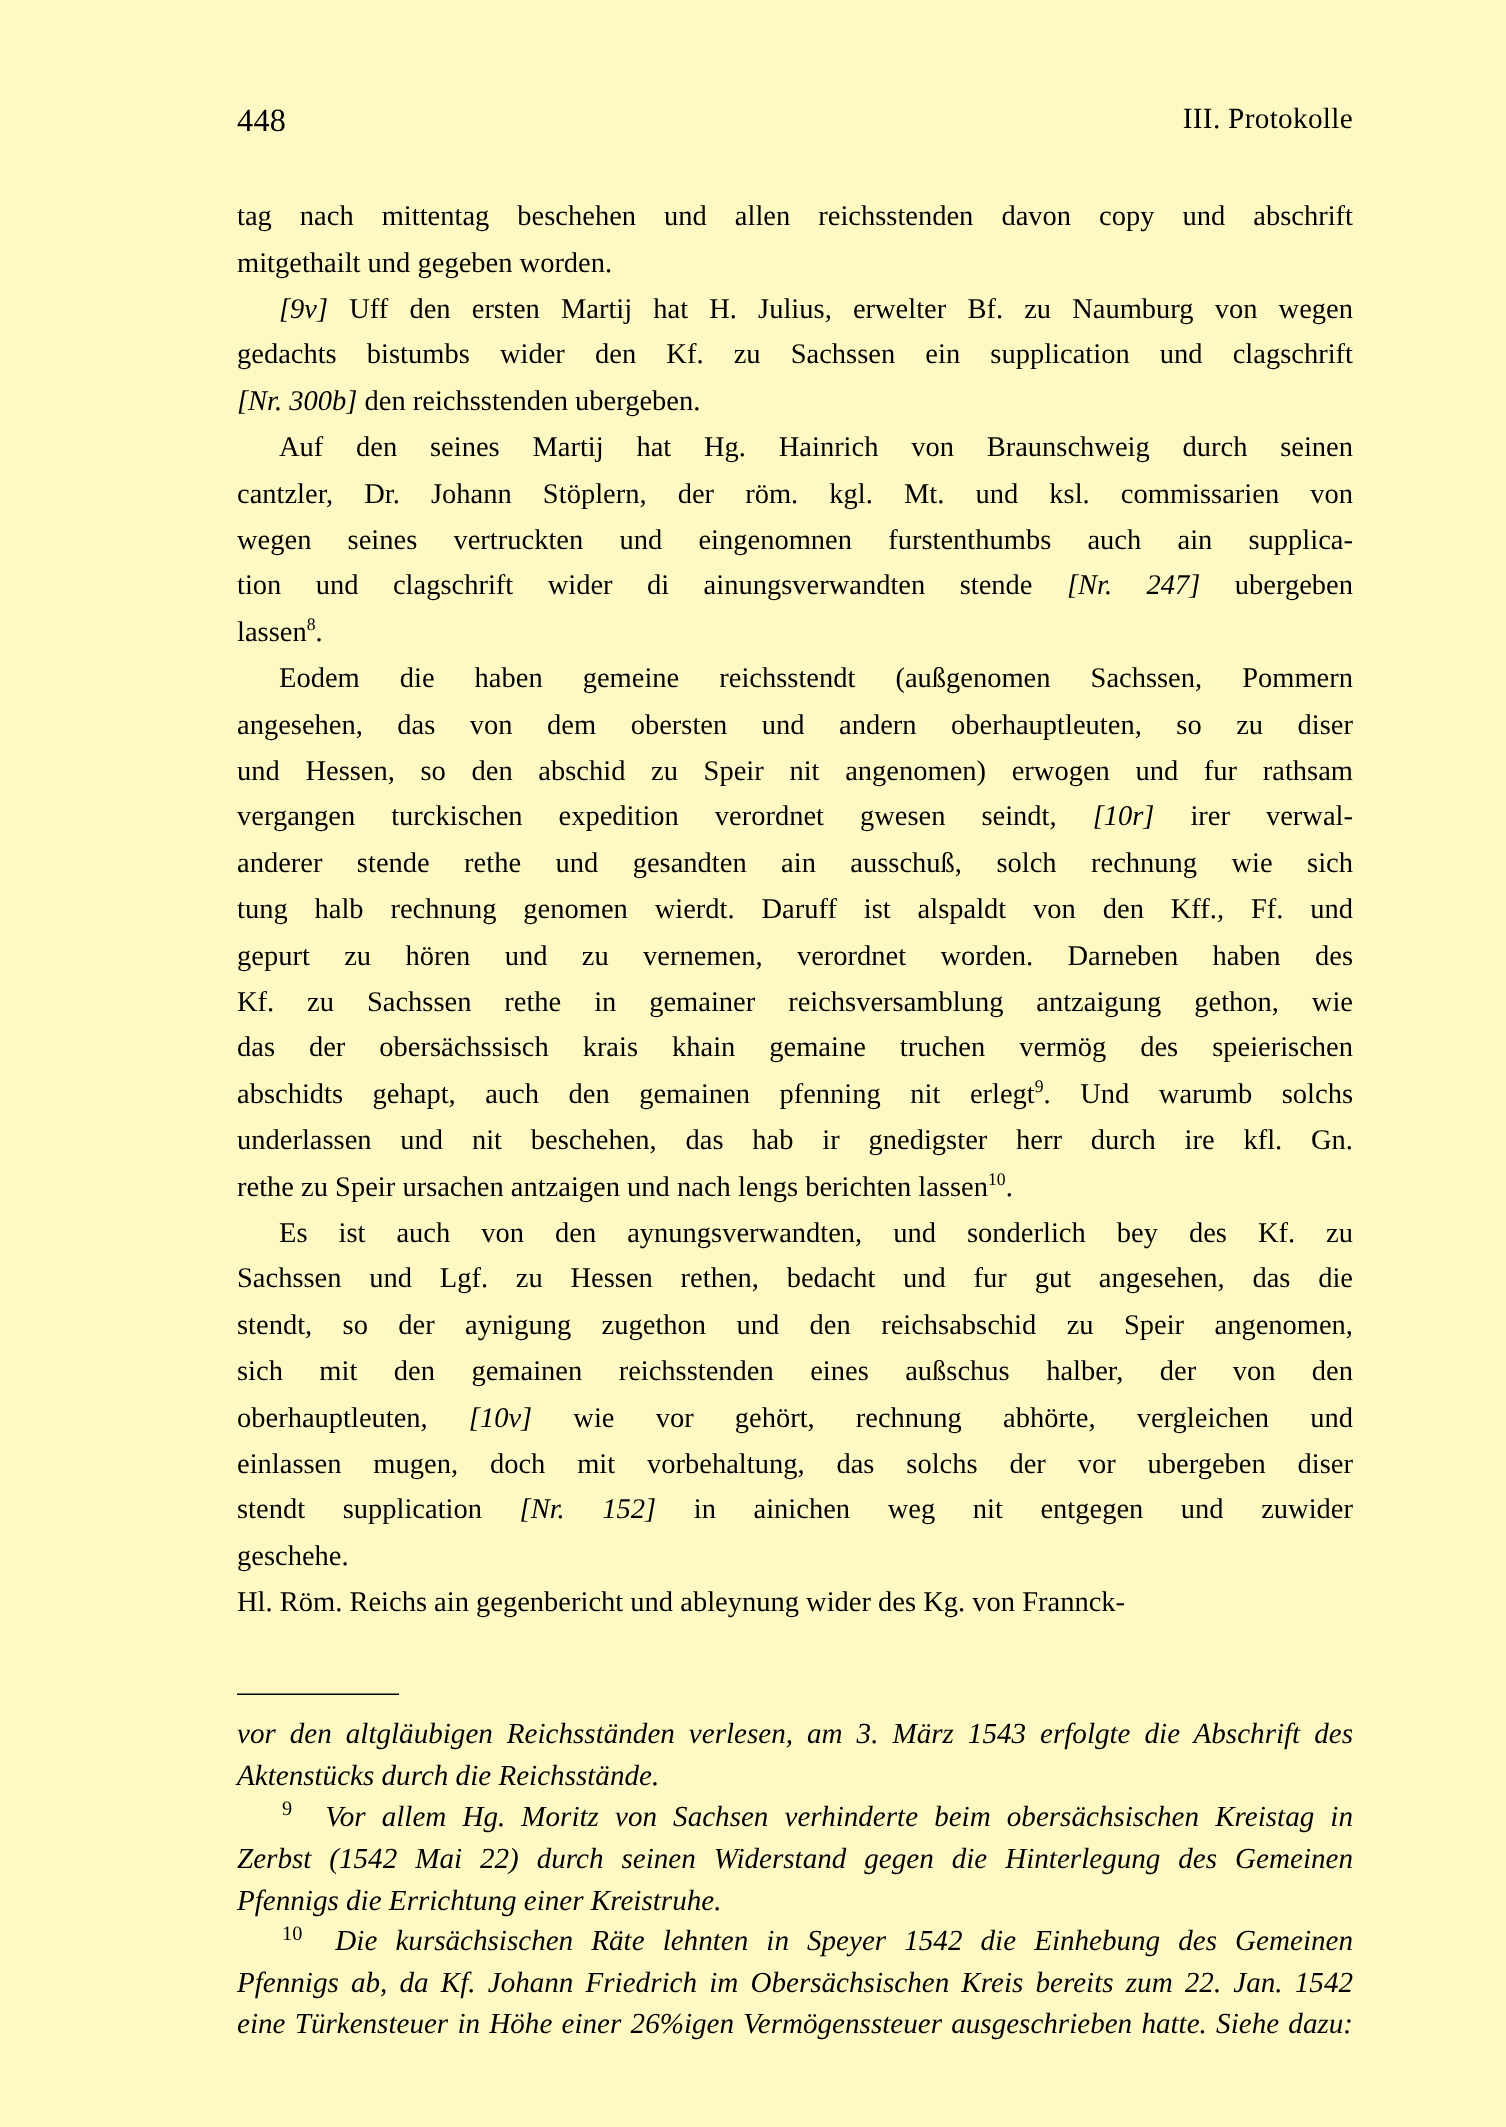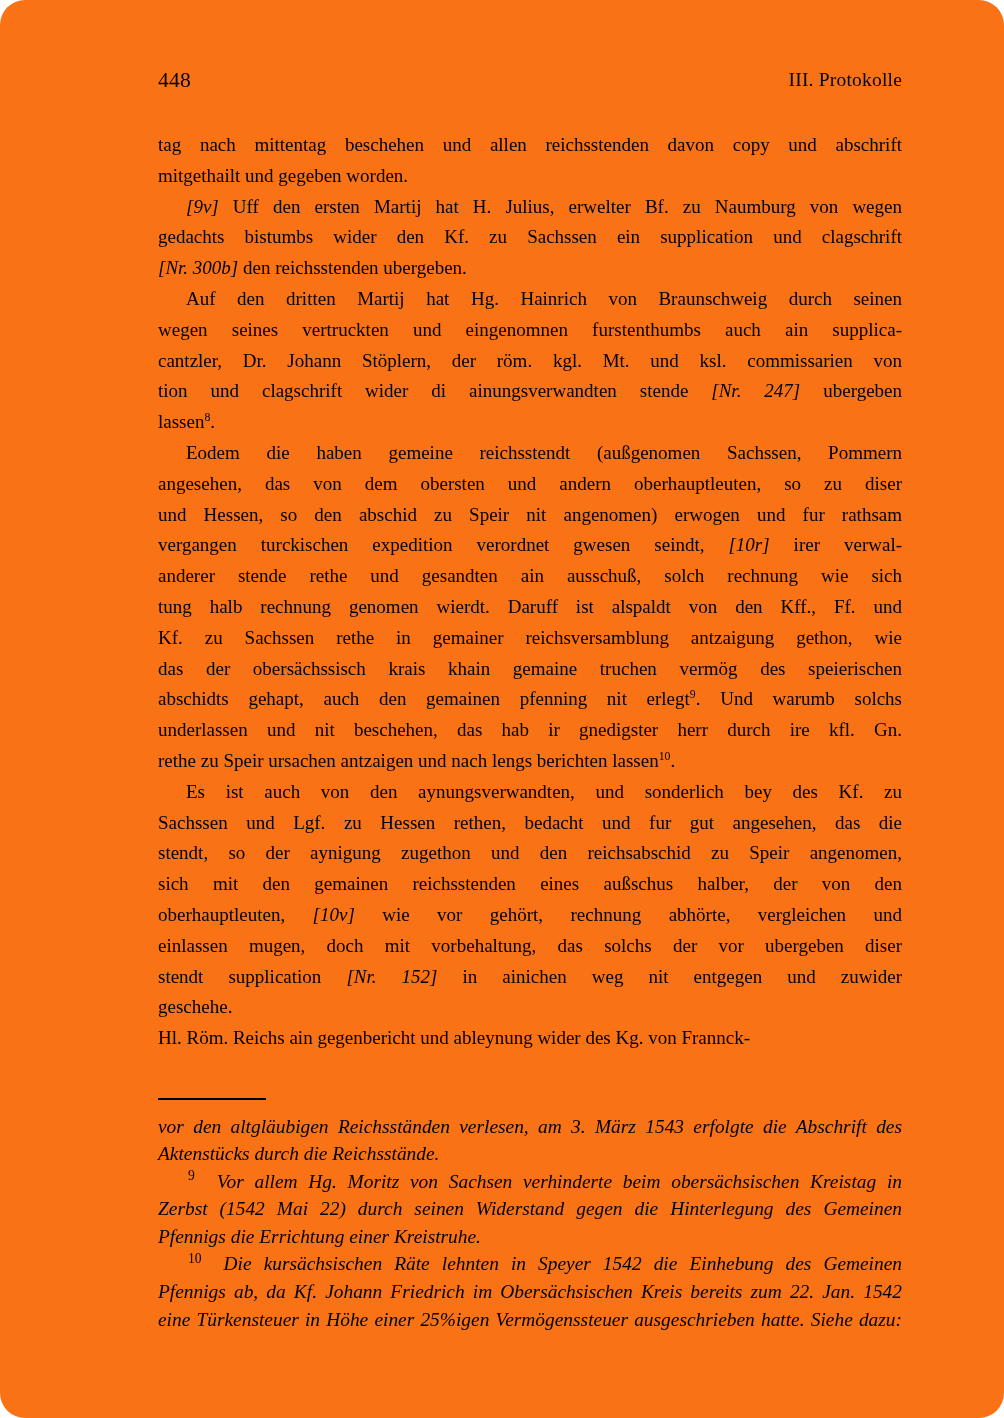--- a/index.html
+++ b/index.html
@@ -13,22 +13,21 @@
     font-family: "Liberation Serif", "DejaVu Serif", serif;
     color: #000000;
     position: relative;
     overflow: hidden;
   }
   .page {
     position: absolute;
     left: 0; top: 0;
     width: 1004px;
     height: 1418px;
-    background: #f97316;
-    border-radius: 25px;
+    background: #fef9c3;
   }
   .content {
     position: absolute;
     left: 158px;
     top: 68px;
     width: 744px;
   }
 
   
   .header {
@@ -142,33 +141,34 @@
         <p>
           <span class="ln"><span>tag nach mittentag beschehen und allen reichsstenden davon copy und abschrift</span></span>
           <span class="ln last"><span>mitgethailt und gegeben worden.</span></span>
         </p>
         <p>
           <span class="ln first-indent"><i>[9v]</i><span> Uff den ersten Martij hat H. Julius, erwelter Bf. zu Naumburg von wegen</span></span>
           <span class="ln"><span>gedachts bistumbs wider den Kf. zu Sachssen ein supplication und clagschrift</span></span>
           <span class="ln last"><i>[Nr. 300b]</i><span> den reichsstenden ubergeben.</span></span>
         </p>
         <p>
-          <span class="ln first-indent"><span>Auf den dritten Martij hat Hg. Hainrich von Braunschweig durch seinen</span></span>
+          <span class="ln first-indent"><span>Auf den seines Martij hat Hg. Hainrich von Braunschweig durch seinen</span></span>
+          <span class="ln"><span>cantzler, Dr. Johann Stöplern, der röm. kgl. Mt. und ksl. commissarien von</span></span>
           <span class="ln"><span>wegen seines vertruckten und eingenomnen furstenthumbs auch ain supplica-</span></span>
-          <span class="ln"><span>cantzler, Dr. Johann Stöplern, der röm. kgl. Mt. und ksl. commissarien von</span></span>
           <span class="ln"><span>tion und clagschrift wider di ainungsverwandten stende </span><i>[Nr. 247]</i><span> ubergeben</span></span>
           <span class="ln last"><span>lassen</span><sup>8</sup><span>.</span></span>
         </p>
         <p>
           <span class="ln first-indent"><span>Eodem die haben gemeine reichsstendt (außgenomen Sachssen, Pommern</span></span>
           <span class="ln"><span>angesehen, das von dem obersten und andern oberhauptleuten, so zu diser</span></span>
           <span class="ln"><span>und Hessen, so den abschid zu Speir nit angenomen) erwogen und fur rathsam</span></span>
           <span class="ln"><span>vergangen turckischen expedition verordnet gwesen seindt, </span><i>[10r]</i><span> irer verwal-</span></span>
           <span class="ln"><span>anderer stende rethe und gesandten ain ausschuß, solch rechnung wie sich</span></span>
           <span class="ln"><span>tung halb rechnung genomen wierdt. Daruff ist alspaldt von den Kff., Ff. und</span></span>
+          <span class="ln"><span>gepurt zu hören und zu vernemen, verordnet worden. Darneben haben des</span></span>
           <span class="ln"><span>Kf. zu Sachssen rethe in gemainer reichsversamblung antzaigung gethon, wie</span></span>
           <span class="ln"><span>das der obersächssisch krais khain gemaine truchen vermög des speierischen</span></span>
           <span class="ln"><span>abschidts gehapt, auch den gemainen pfenning nit erlegt</span><sup>9</sup><span>. Und warumb solchs</span></span>
           <span class="ln"><span>underlassen und nit beschehen, das hab ir gnedigster herr durch ire kfl. Gn.</span></span>
           <span class="ln last"><span>rethe zu Speir ursachen antzaigen und nach lengs berichten lassen</span><sup>10</sup><span>.</span></span>
         </p>
         <p>
           <span class="ln first-indent"><span>Es ist auch von den aynungsverwandten, und sonderlich bey des Kf. zu</span></span>
           <span class="ln"><span>Sachssen und Lgf. zu Hessen rethen, bedacht und fur gut angesehen, das die</span></span>
           <span class="ln"><span>stendt, so der aynigung zugethon und den reichsabschid zu Speir angenomen,</span></span>
@@ -191,19 +191,19 @@
             <span class="fn-ln last"><span>Aktenstücks durch die Reichsstände.</span></span>
           </div>
           <div class="footnote">
             <span class="fn-ln"><span class="fn-marker">9</span><span class="fn-gap"></span><span>Vor allem Hg. Moritz von Sachsen verhinderte beim obersächsischen Kreistag in</span></span>
             <span class="fn-ln"><span>Zerbst (1542 Mai 22) durch seinen Widerstand gegen die Hinterlegung des Gemeinen</span></span>
             <span class="fn-ln last"><span>Pfennigs die Errichtung einer Kreistruhe.</span></span>
           </div>
           <div class="footnote">
             <span class="fn-ln"><span class="fn-marker">10</span><span class="fn-gap"></span><span>Die kursächsischen Räte lehnten in Speyer 1542 die Einhebung des Gemeinen</span></span>
             <span class="fn-ln"><span>Pfennigs ab, da Kf. Johann Friedrich im Obersächsischen Kreis bereits zum 22. Jan. 1542</span></span>
-            <span class="fn-ln"><span>eine Türkensteuer in Höhe einer 25%igen Vermögenssteuer ausgeschrieben hatte. Siehe dazu:</span></span>
+            <span class="fn-ln"><span>eine Türkensteuer in Höhe einer 26%igen Vermögenssteuer ausgeschrieben hatte. Siehe dazu:</span></span>
           </div>
         </div>
     </div>
 
   </div>
 </div>
 
 </body></html>

